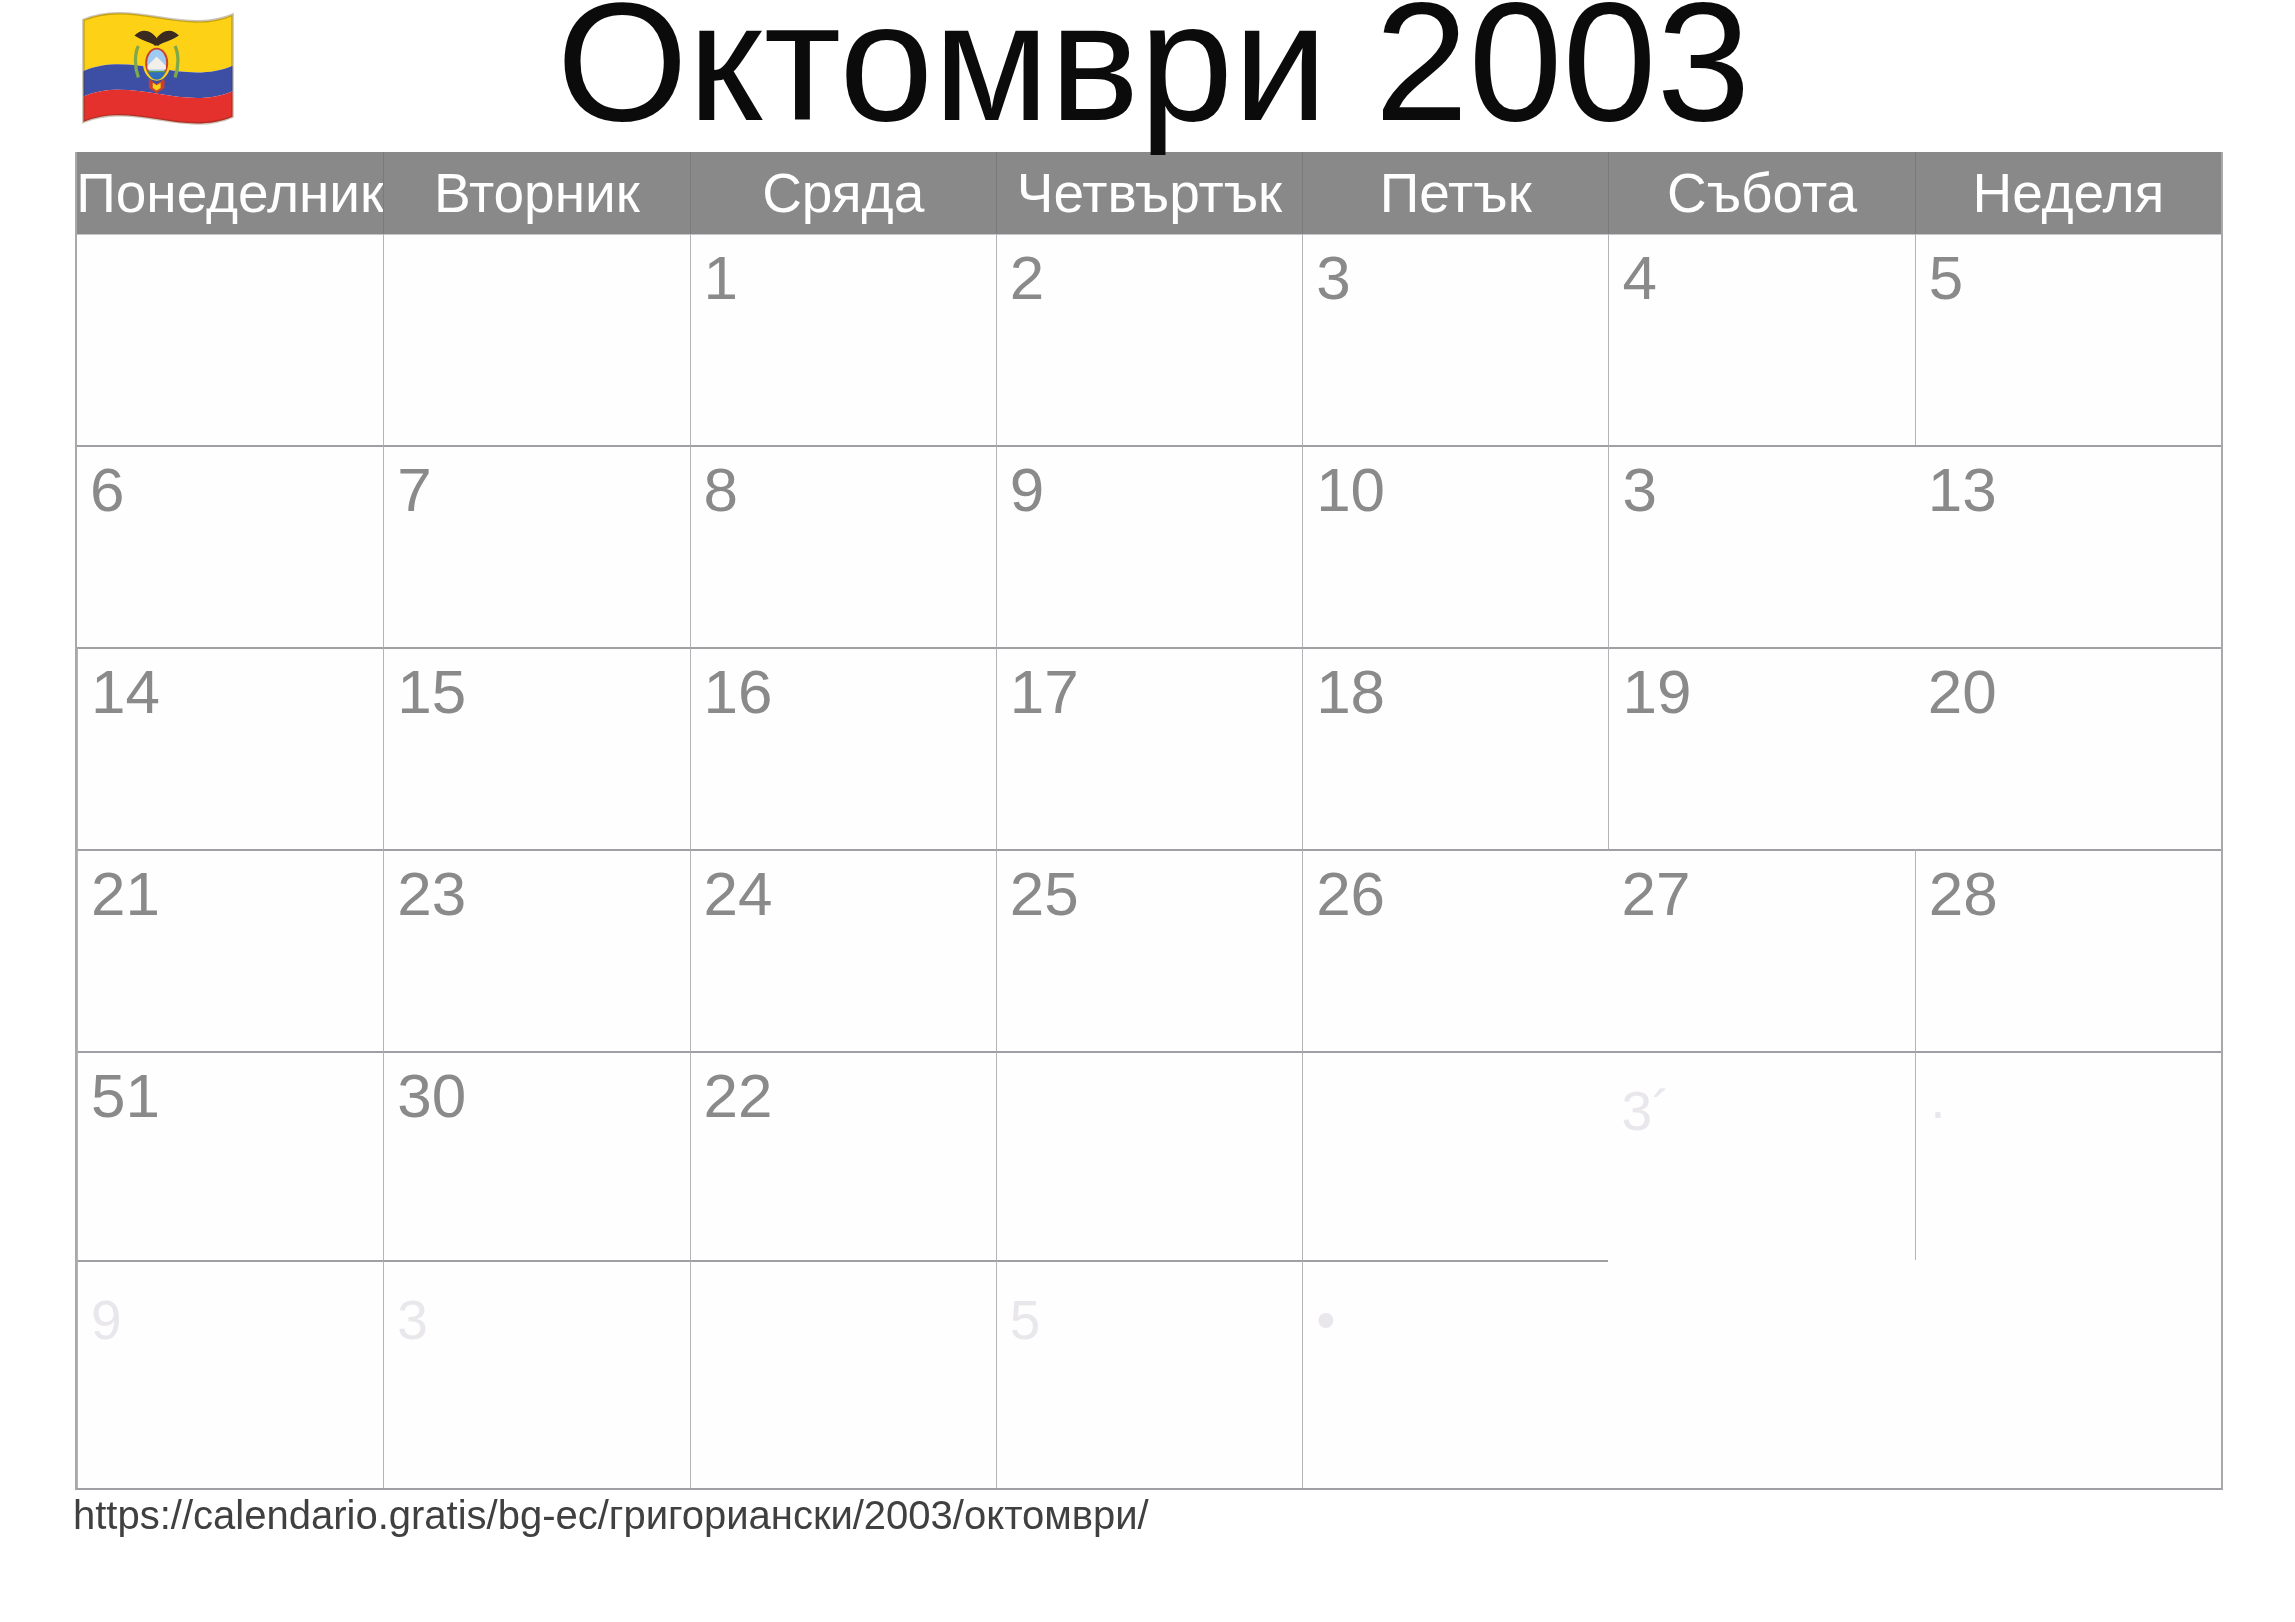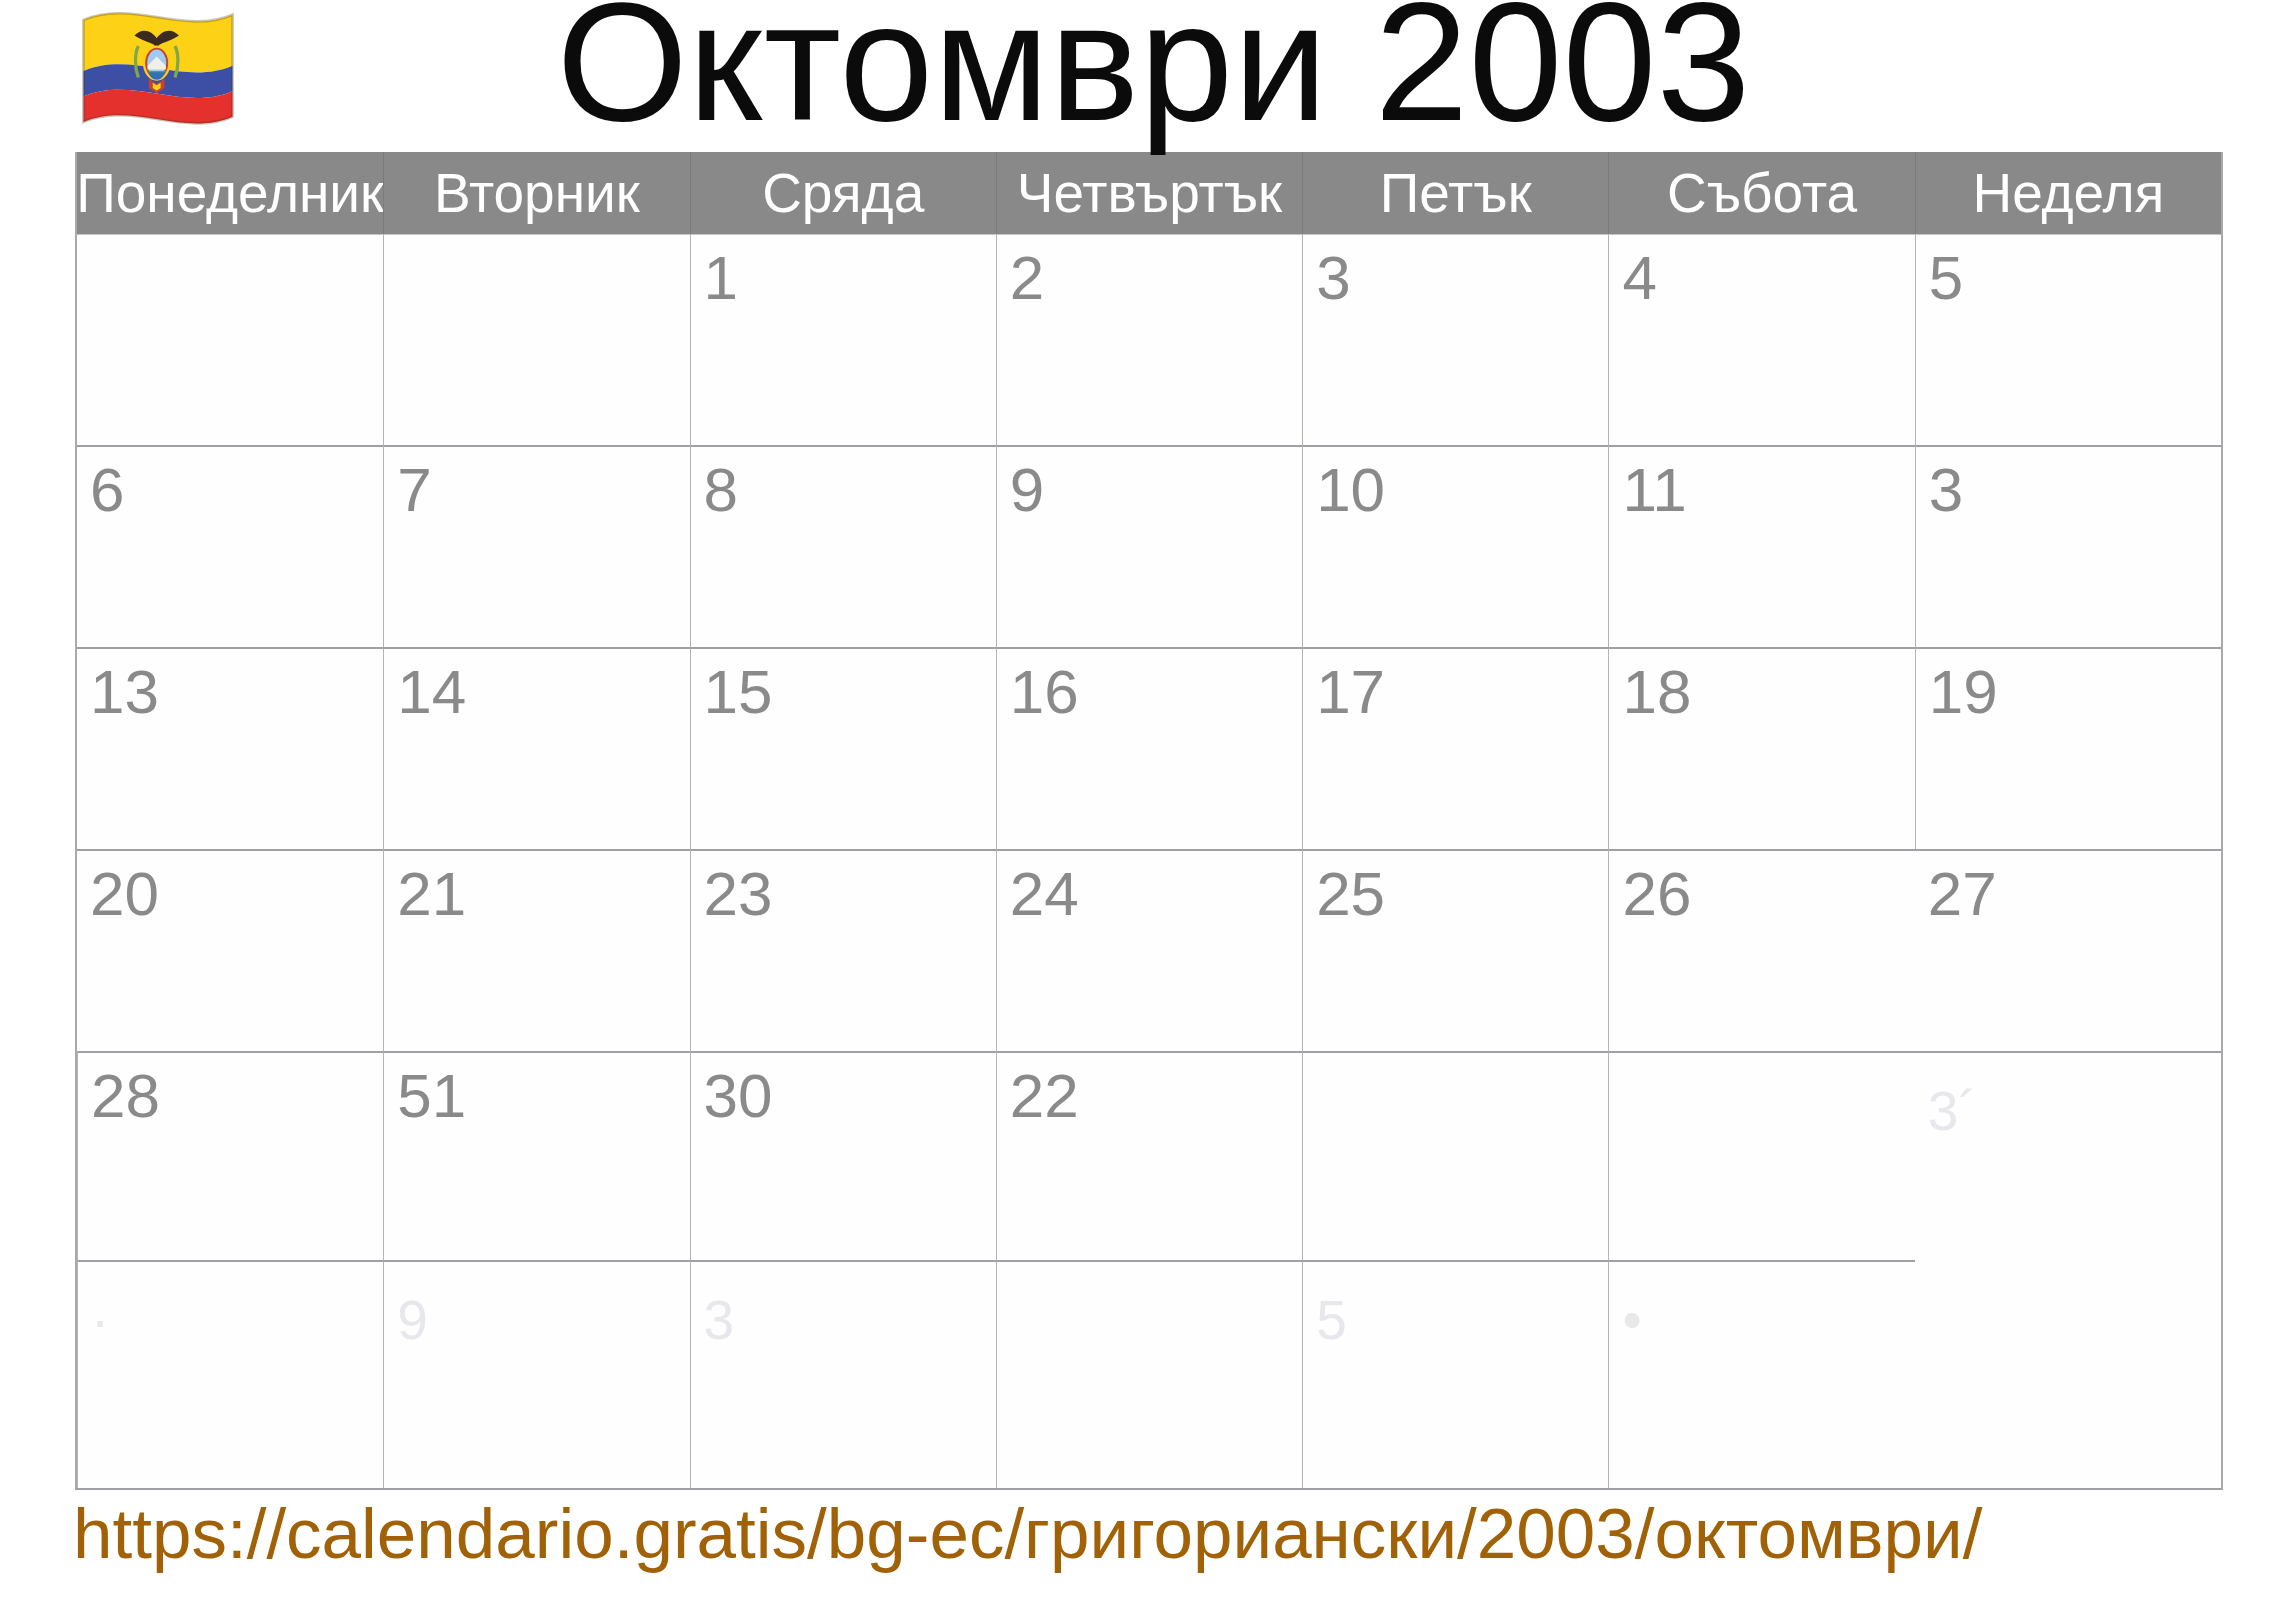--- a/index.html
+++ b/index.html
@@ -72,22 +72,22 @@
   .cell.ghost{
     color:#e9e7ec;
     font-size:55px;
     padding-top:31px;
   }
   
   .url{
     position:absolute;
     left:73px;
     top:1493px;
-    font-size:71px;
-    color:#a16207;
+    font-size:40px;
+    color:#404040;
     white-space:nowrap;
   }
 </style>
 </head>
 <body>
 
 <div class="page">
 
   <svg class="flag" viewBox="0 0 130 100" xmlns="http://www.w3.org/2000/svg">
 
@@ -130,21 +130,20 @@
       <div class="cell c2 r1">1</div>
       <div class="cell c3 r1">2</div>
       <div class="cell c4 r1">3</div>
       <div class="cell c5 r1">4</div>
       <div class="cell c6 r1">5</div>
       <div class="cell c0">6</div>
       <div class="cell c1">7</div>
       <div class="cell c2">8</div>
       <div class="cell c3">9</div>
       <div class="cell c4">10</div>
-      <div class="cell c5">11</div>
       <div class="cell c6">3</div>
       <div class="cell c0">13</div>
       <div class="cell c1">14</div>
       <div class="cell c2">15</div>
       <div class="cell c3">16</div>
       <div class="cell c4">17</div>
       <div class="cell c5">18</div>
       <div class="cell c6">19</div>
       <div class="cell c0">20</div>
       <div class="cell c1">21</div>

